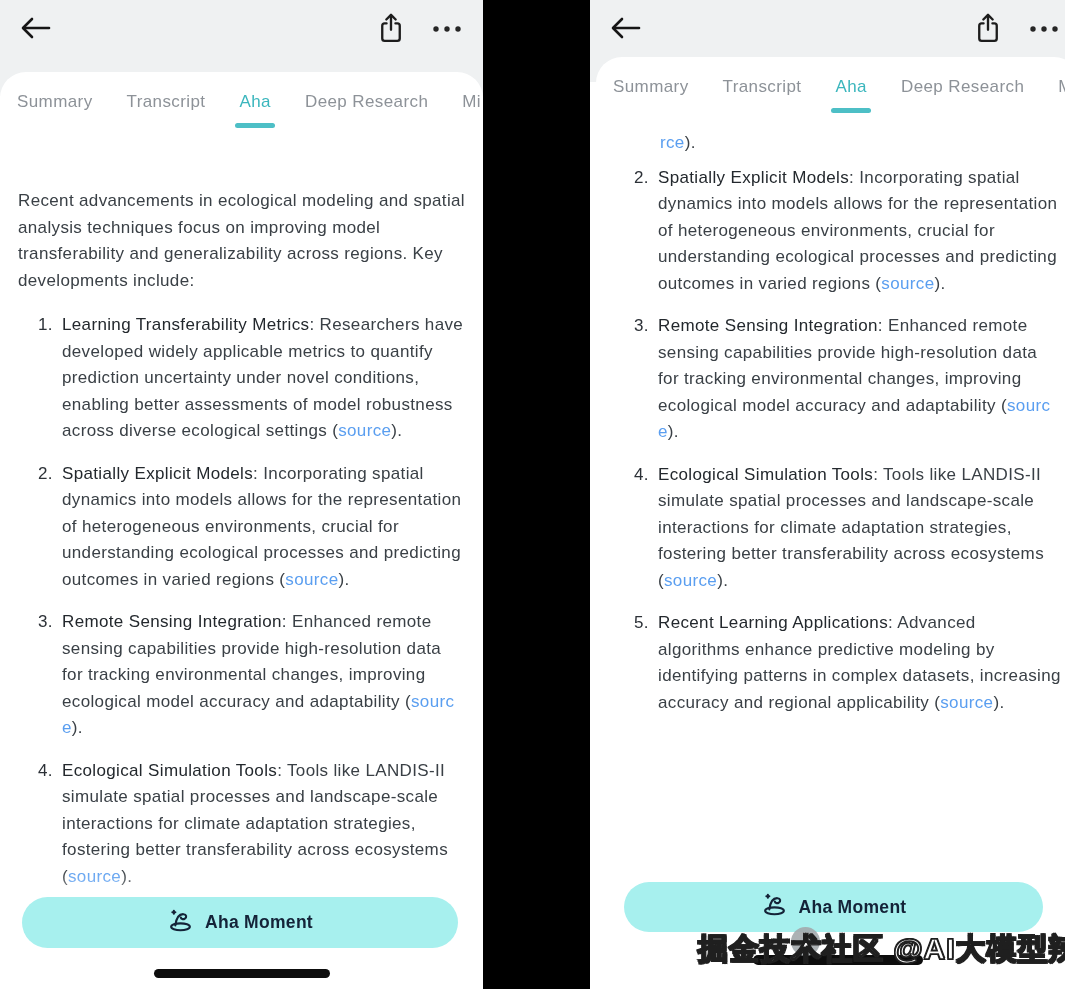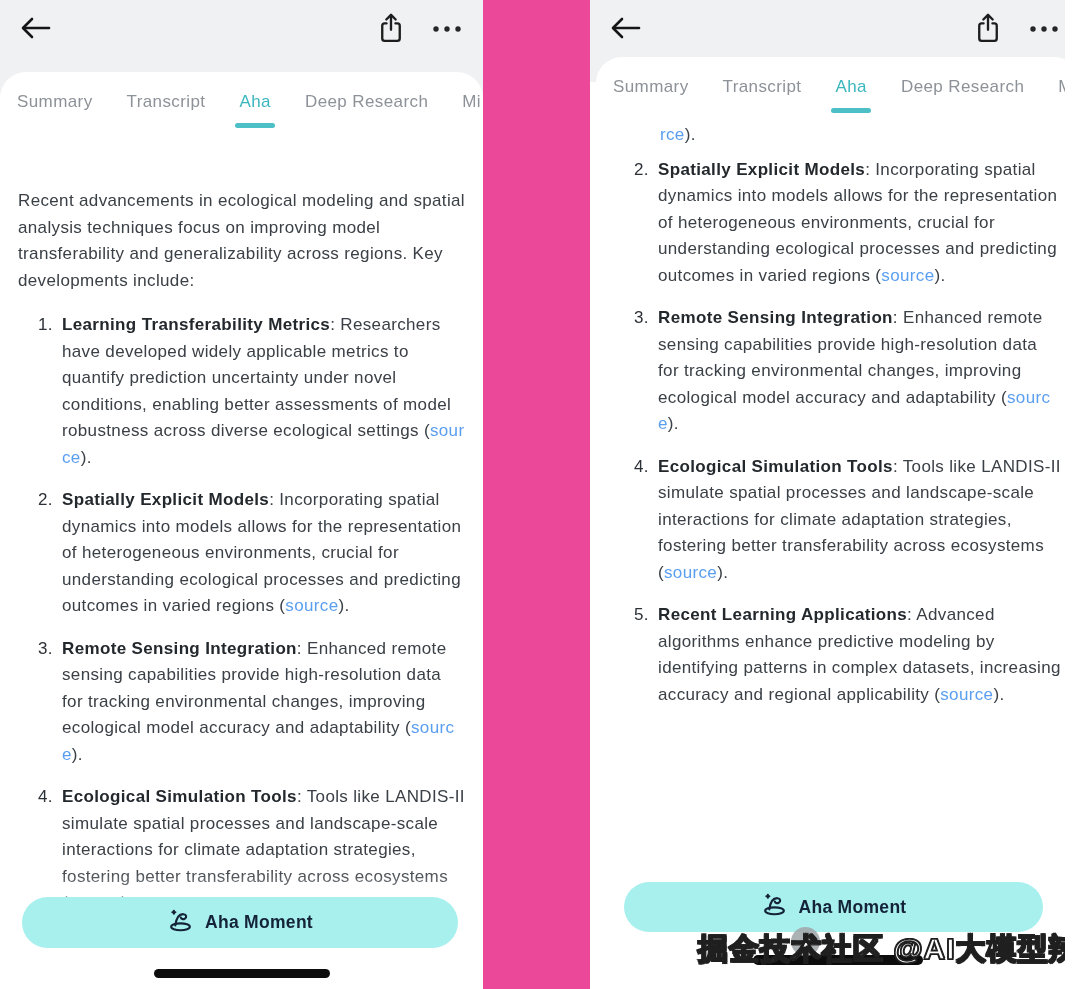--- a/index.html
+++ b/index.html
@@ -1,17 +1,17 @@
 <!DOCTYPE html>
 <html><head>
 <meta charset="utf-8">
 <style>
   * { margin:0; padding:0; box-sizing:border-box; }
   html,body { width:1080px; height:989px; background:#ffffff; font-family:"Liberation Sans","DejaVu Sans",sans-serif; }
-  #stage { position:relative; width:1065px; height:989px; overflow:hidden; background:#ec4899; }
+  #stage { position:relative; width:1065px; height:989px; overflow:hidden; background:#000000; }
 
   
   .phone { position:absolute; top:0; height:989px; background:#ffffff; overflow:hidden; }
   #phone-left  { left:0;   width:483px; }
   #phone-right { left:590px; width:490px; }
 
   .statusbar { position:absolute; top:0; left:0; right:0; background:#eff1f2; }
   #phone-left  .statusbar { height:96px; }
   #phone-right .statusbar { height:82px; }
 
@@ -39,24 +39,24 @@
              font-size:17px; line-height:26.5px; letter-spacing:0.35px; color:#3a4046; }
   #phone-left  .content { padding-top:60px; }
   #phone-right .content { padding-top:9px; }
 
   .intro { margin-bottom:18px; }
   .outro { margin-top:2px; }
 
   .li { display:flex; margin-bottom:16px; padding-left:20px; }
   .li .num { flex:0 0 24px; color:#2c3137; }
   .li .li-body { flex:1 1 auto; }
-  .li b { color:#23282d; font-weight:bold;text-align:center; }
+  .li b { color:#23282d; font-weight:normal;text-align:center; }
   .lnk { color:#5a9ef0; text-decoration:none; word-break:break-all; cursor:pointer; }
 
-  .partial-line { margin:0 0 8px 46px; }
+  .partial-line { margin:8px 0 8px 46px; }
 
   
   .fade { position:absolute; left:0; right:0; bottom:38px; height:82px; pointer-events:none;
           background:linear-gradient(180deg, rgba(255,255,255,0) 0%, #ffffff 72%); }
 
   
   .aha-btn { position:absolute; border:none; cursor:pointer; border-radius:26px; background:#a7f0ee;
              display:flex; align-items:center; justify-content:center; gap:11px;
              font-family:inherit; font-size:17.5px; font-weight:bold; letter-spacing:0.3px; color:#142338; }
   #phone-left  .aha-btn { left:22px; right:25px; bottom:41px; height:51px; }

